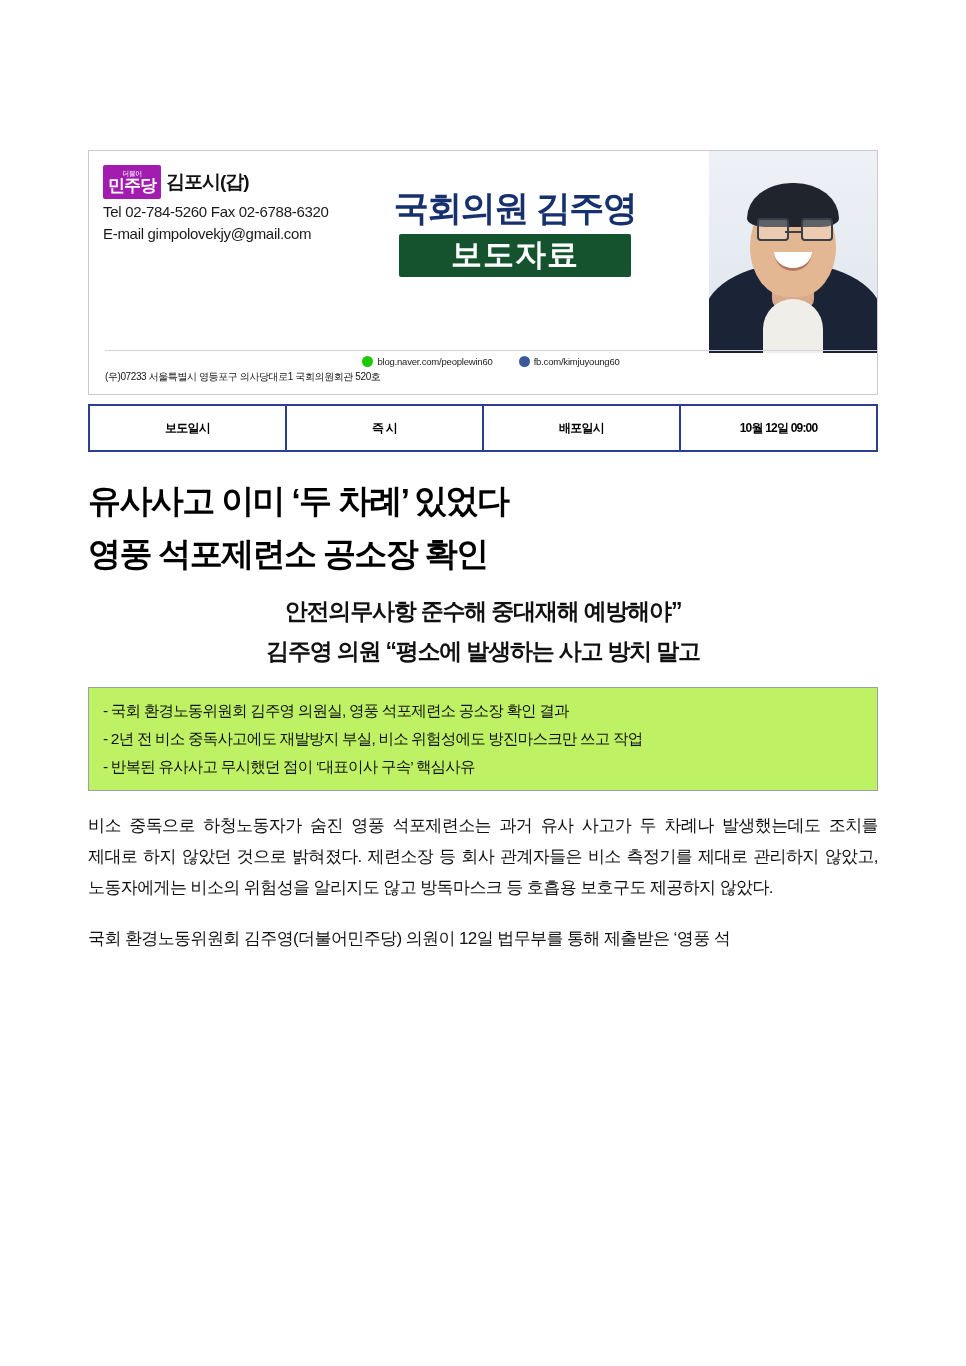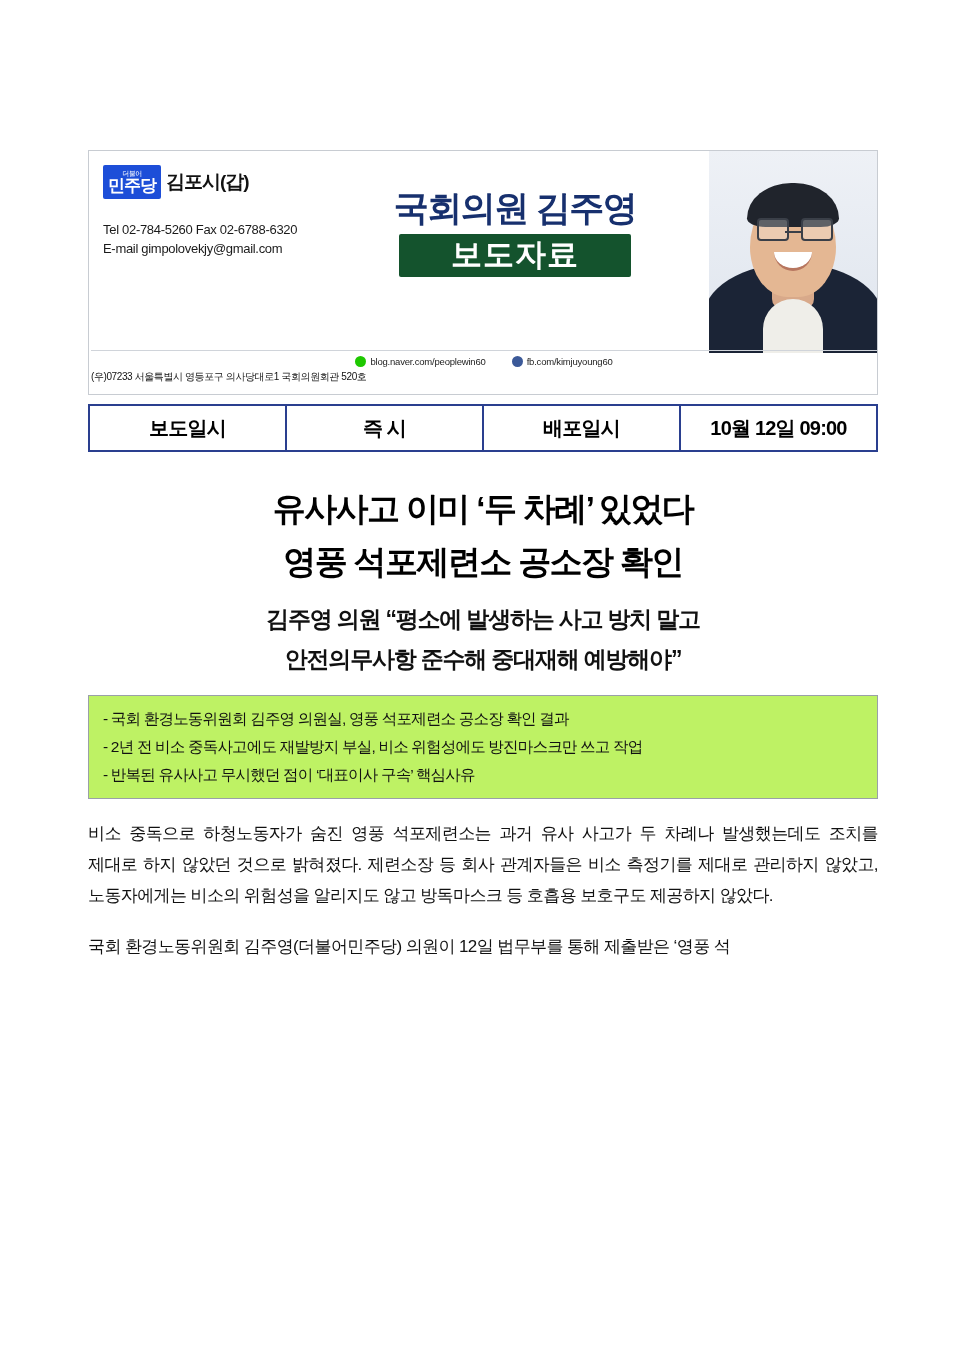--- a/index.html
+++ b/index.html
@@ -38,21 +38,21 @@
     left: 14px;
     top: 14px;
     width: 240px;
   }
   .lh-logo-row {
     display: flex;
     align-items: center;
     gap: 5px;
   }
   .lh-logo-badge {
-    background: #1d4ed8;
+    background: #a21caf;
     color: #ffffff;
     font-weight: bold;
     font-size: 11px;
     line-height: 1.05;
     padding: 5px 5px 4px 5px;
     text-align: center;
     border-radius: 2px;
     letter-spacing: -0.5px;
   }
   .lh-logo-badge .tiny {
@@ -66,22 +66,22 @@
     display: block;
     letter-spacing: -1px;
   }
   .lh-region {
     font-size: 19px;
     font-weight: bold;
     color: #111111;
     letter-spacing: -1px;
   }
   .lh-contact {
-    margin-top: 22px;
-    font-size: 13px;
+    margin-top: 2px;
+    font-size: 15px;
     line-height: 1.45;
     color: #1a1a1a;
     letter-spacing: -0.3px;
   }
 
   .lh-center {
     position: absolute;
     left: 236px;
     top: 39px;
     width: 380px;
@@ -198,21 +198,21 @@
     margin-left: -19px;
     width: 38px;
     height: 16px;
     background: #ffffff;
     border-radius: 0 0 20px 20px;
     border-bottom: 3px solid #b7765f;
   }
 
   .lh-footer {
     position: absolute;
-    left: 2px;
+    left: 16px;
     right: 0;
     bottom: 0;
     height: 44px;
     border-top: 1px solid #d0d4da;
     box-sizing: border-box;
     padding-top: 5px;
   }
   .lh-sns {
     display: flex;
     justify-content: center;
@@ -241,21 +241,21 @@
   .table-main {
     margin-top: 9px;
     width: 790px;
     border-collapse: collapse;
     table-layout: fixed;
   }
   .table-main td {
     border: 2px solid #2a3f8f;
     height: 42px;
     text-align: center;
-    font-size: 20px;
+    font-size: 12px;
     font-weight: bold;
     letter-spacing: -0.8px;
     color: #000000;
   }
   .table-sub {
     margin-top: 4px;
     width: 790px;
     border-collapse: collapse;
     table-layout: fixed;
   }
@@ -264,22 +264,22 @@
     height: 27px;
     text-align: center;
     font-size: 12.5px;
     letter-spacing: -0.5px;
     color: #000000;
   }
   .table-sub td.em { font-weight: normal; }
 
   
   .headlines {
-    margin-top: 30px;
-    text-align: center;
+    margin-top: 22px;
+    text-align: left;
   }
   .hl {
     font-family: "Liberation Sans", sans-serif;
     font-weight: bold;
     font-size: 33px;
     letter-spacing: -1.6px;
     line-height: 1.62;
     color: #000000;
   }
   .sub-quote {
@@ -389,22 +389,22 @@
   </tbody>
     </table>
 
 
   <div class="headlines">
     <div class="hl">유사사고 이미 ‘두 차례’ 있었다</div>
     <div class="hl">영풍 석포제련소 공소장 확인</div>
   </div>
 
   <div class="sub-quote">
+    <div>안전의무사항 준수해 중대재해 예방해야”</div>
     <div>김주영 의원 “평소에 발생하는 사고 방치 말고</div>
-    <div>안전의무사항 준수해 중대재해 예방해야”</div>
   </div>
 
   <div class="bullet-box">
     <div class="bullet-line">- 국회 환경노동위원회 김주영 의원실, 영풍 석포제련소 공소장 확인 결과</div>
     <div class="bullet-line">- 2년 전 비소 중독사고에도 재발방지 부실, 비소 위험성에도 방진마스크만 쓰고 작업</div>
     <div class="bullet-line">- 반복된 유사사고 무시했던 점이 ‘대표이사 구속’ 핵심사유</div>
   </div>
 
   <div class="body-text">
     <p class="para">비소 중독으로 하청노동자가 숨진 영풍 석포제련소는 과거 유사 사고가 두 차례나 발생했는데도 조치를 제대로 하지 않았던 것으로 밝혀졌다. 제련소장 등 회사 관계자들은 비소 측정기를 제대로 관리하지 않았고, 노동자에게는 비소의 위험성을 알리지도 않고 방독마스크 등 호흡용 보호구도 제공하지 않았다.</p>

